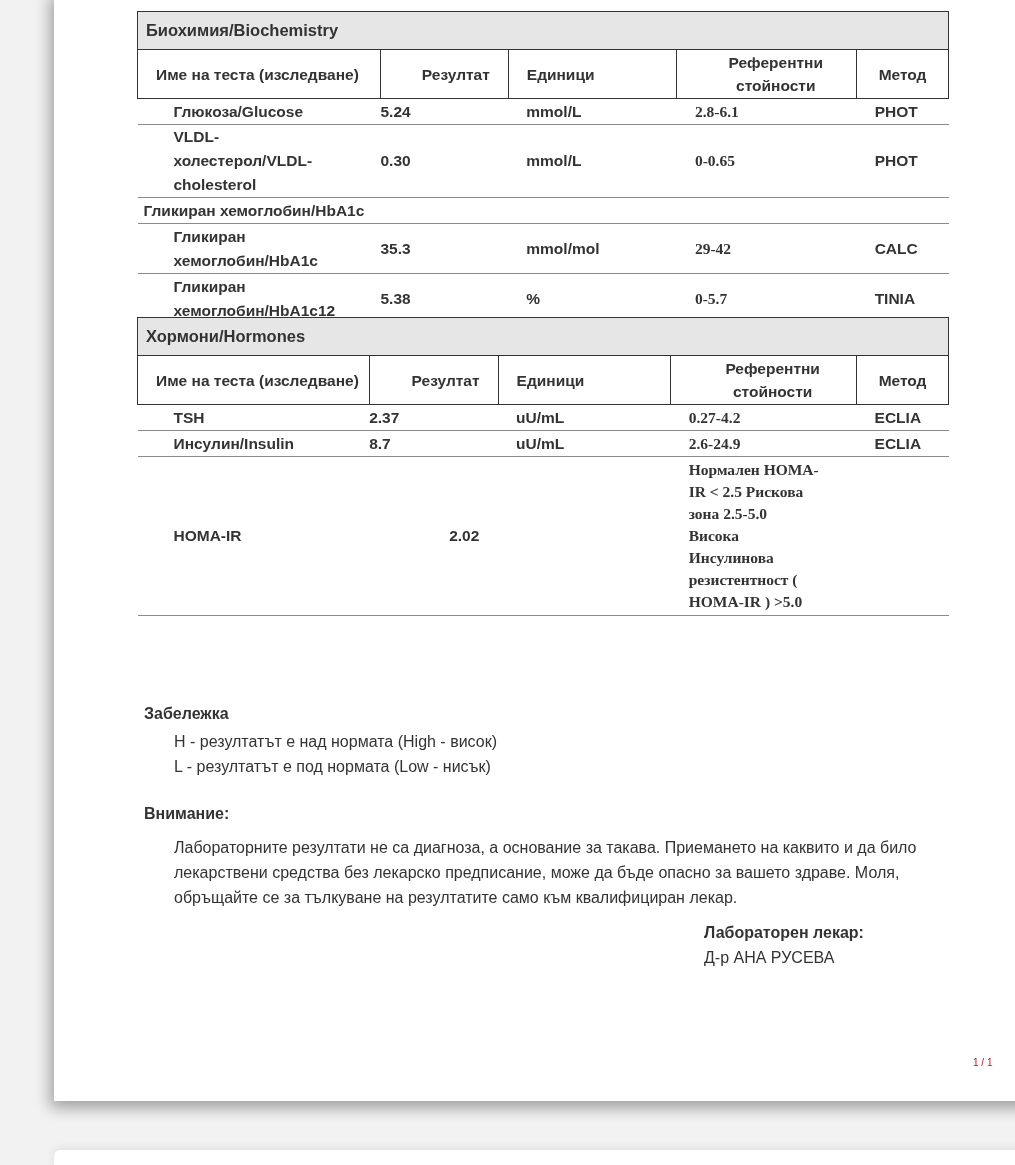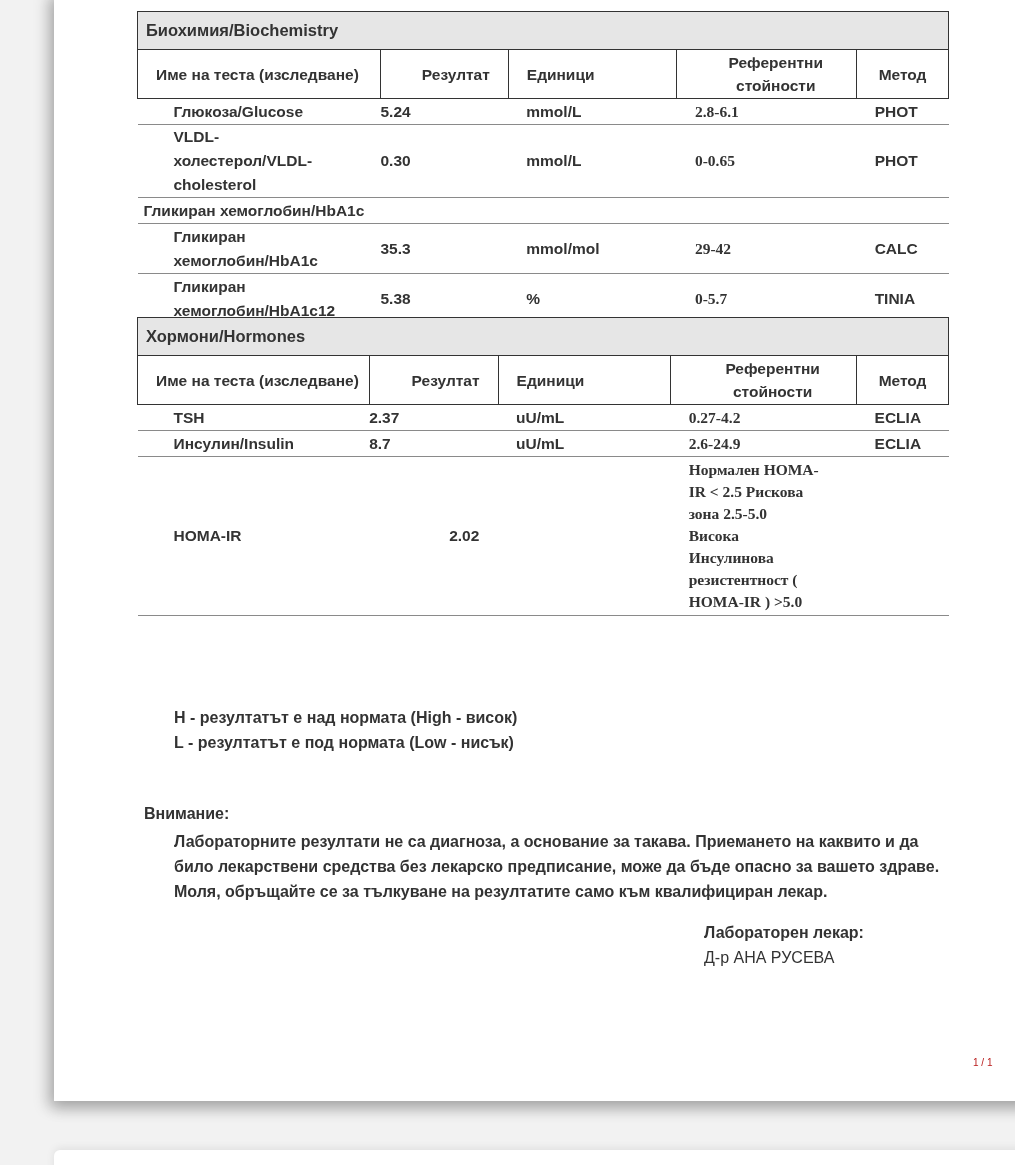--- a/index.html
+++ b/index.html
@@ -40,21 +40,21 @@
   .row td.name { padding-left:36px !important; }
   .row td.res { text-align:left; padding-right:18px !important; }
   .row td.unit { padding-left:18px !important;margin-top:26px; }
   .row td.ref { padding-left:18px !important;font-family:Liberation Serif, serif; }
   .row td.meth { padding-left:18px !important; }
   .group td { border-bottom:1.5px solid #8a8a8a; height:25px; padding-left:6px !important; }
   .homa td { font-weight:bold; }
   .homa td.ref { line-height:22px; padding-top:2px !important; padding-bottom:2px !important; }
   .notes { position:absolute; left:144px; font-size:16px; color:#333; }
   .notes .h { font-weight:bold; }
-  .notes .l { padding-left:30px; line-height:25px;font-weight:bold; }
+  .notes .l { padding-left:30px; line-height:25px; }
   .sign { position:absolute; left:704px; top:920px; font-size:16px; color:#333; line-height:25px; }
   .pager { position:absolute; left:929px; top:1057px; font-size:10px; color:#b91c1c;margin-left:44px; }
 </style>
 </head>
 <body>
 
 <div class="page"></div>
 <div class="page2"></div>
 
 <table class="tbl" style="top:11px;">
@@ -147,26 +147,27 @@
     <td class="name">HOMA-IR</td>
     <td class="res" style="text-align:left;padding-left:80px !important;padding-right:0 !important;">2.02</td>
     <td class="unit"></td>
     <td class="ref" style="padding-right:36px !important;">Нормален HOMA-IR &lt; 2.5 Рискова зона 2.5-5.0 Висока Инсулинова резистентност ( HOMA-IR ) &gt;5.0</td>
     <td class="meth"></td>
   </tr>
 </tbody>
   </table>
 
 <div class="notes" style="top:705px;">
+  <div class="h" style="margin-bottom:6px">Забележка</div>
   <div class="l">H - резултатът е над нормата (High - висок)</div>
   <div class="l">L - резултатът е под нормата (Low - нисък)</div>
 </div>
 
 <div class="notes" style="top:805px; width:810px;">
-  <div class="h" style="margin-bottom:6px">Внимание:</div>
+  <div class="h" style="margin-bottom:12px">Внимание:</div>
   <div class="l">Лабораторните резултати не са диагноза, а основание за такава. Приемането на каквито и да било лекарствени средства без лекарско предписание, може да бъде опасно за вашето здраве. Моля, обръщайте се за тълкуване на резултатите само към квалифициран лекар.</div>
 </div>
 
 <div class="sign">
   <div style="font-weight:bold">Лабораторен лекар:</div>
   <div>Д-р АНА РУСЕВА</div>
 </div>
 
 <div class="pager">1 / 1</div>
 

